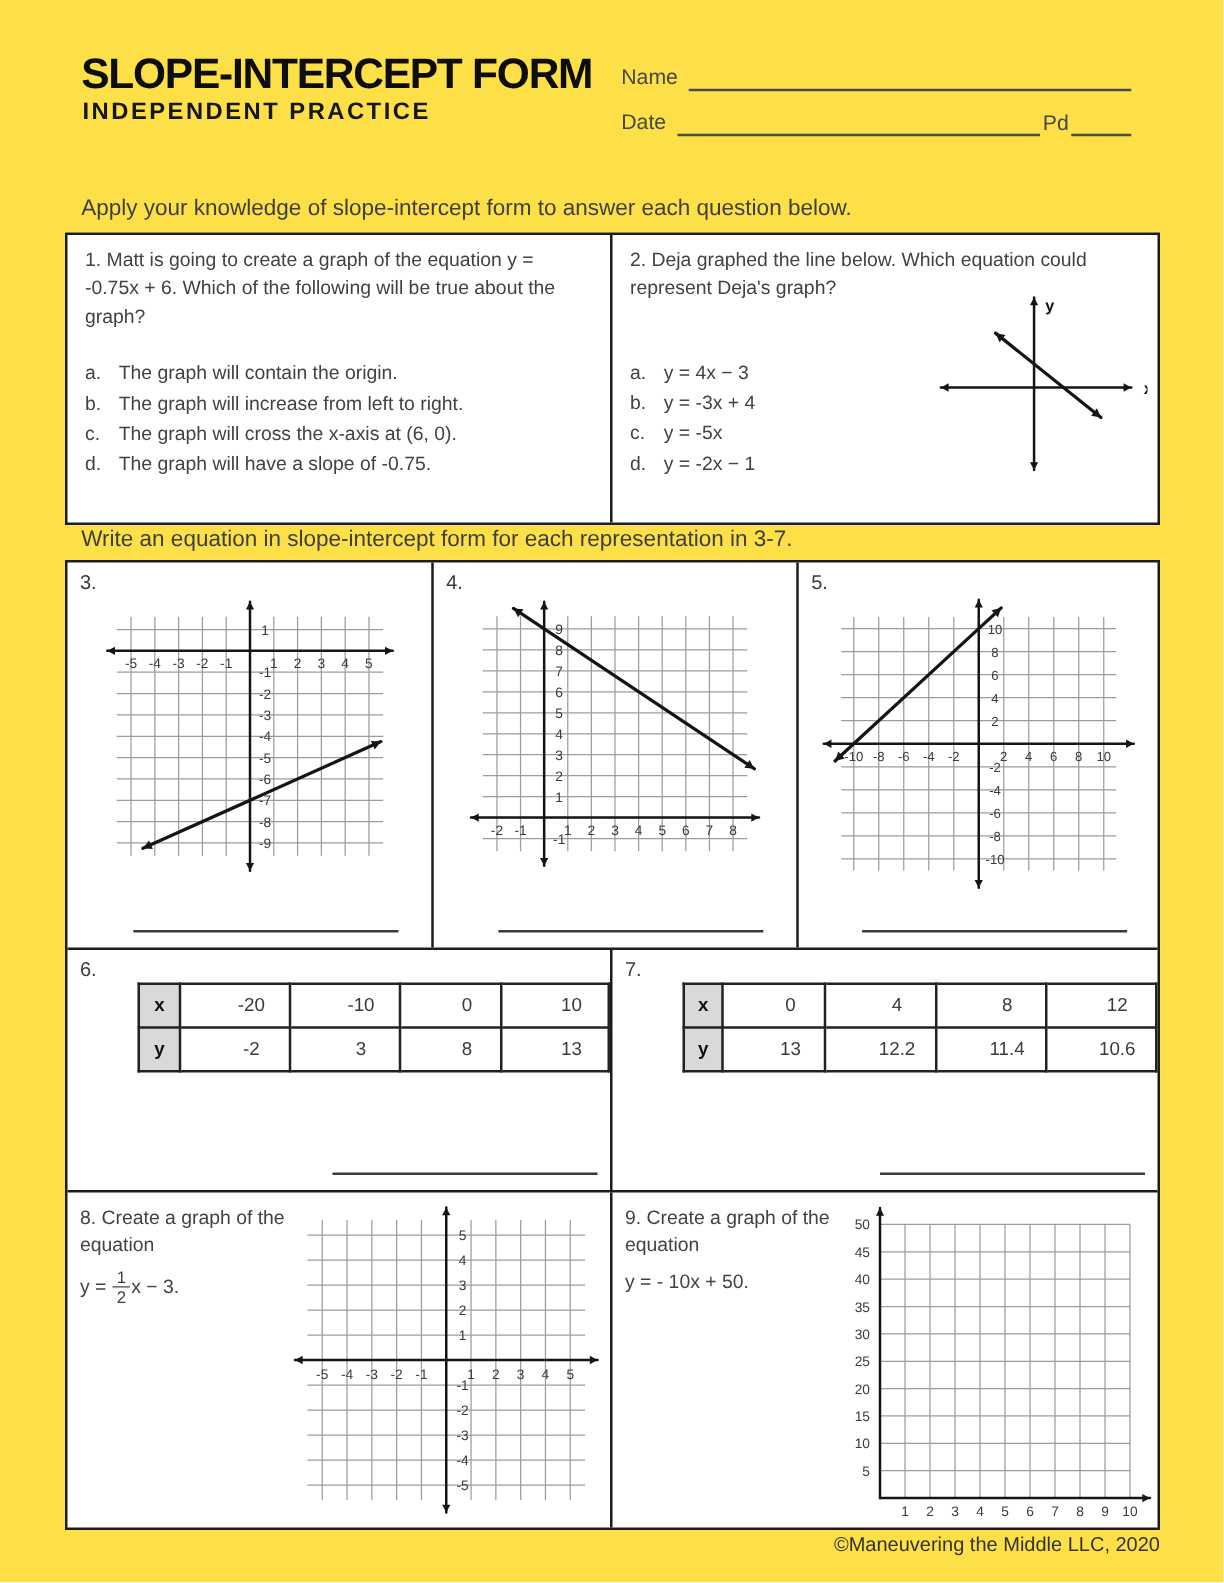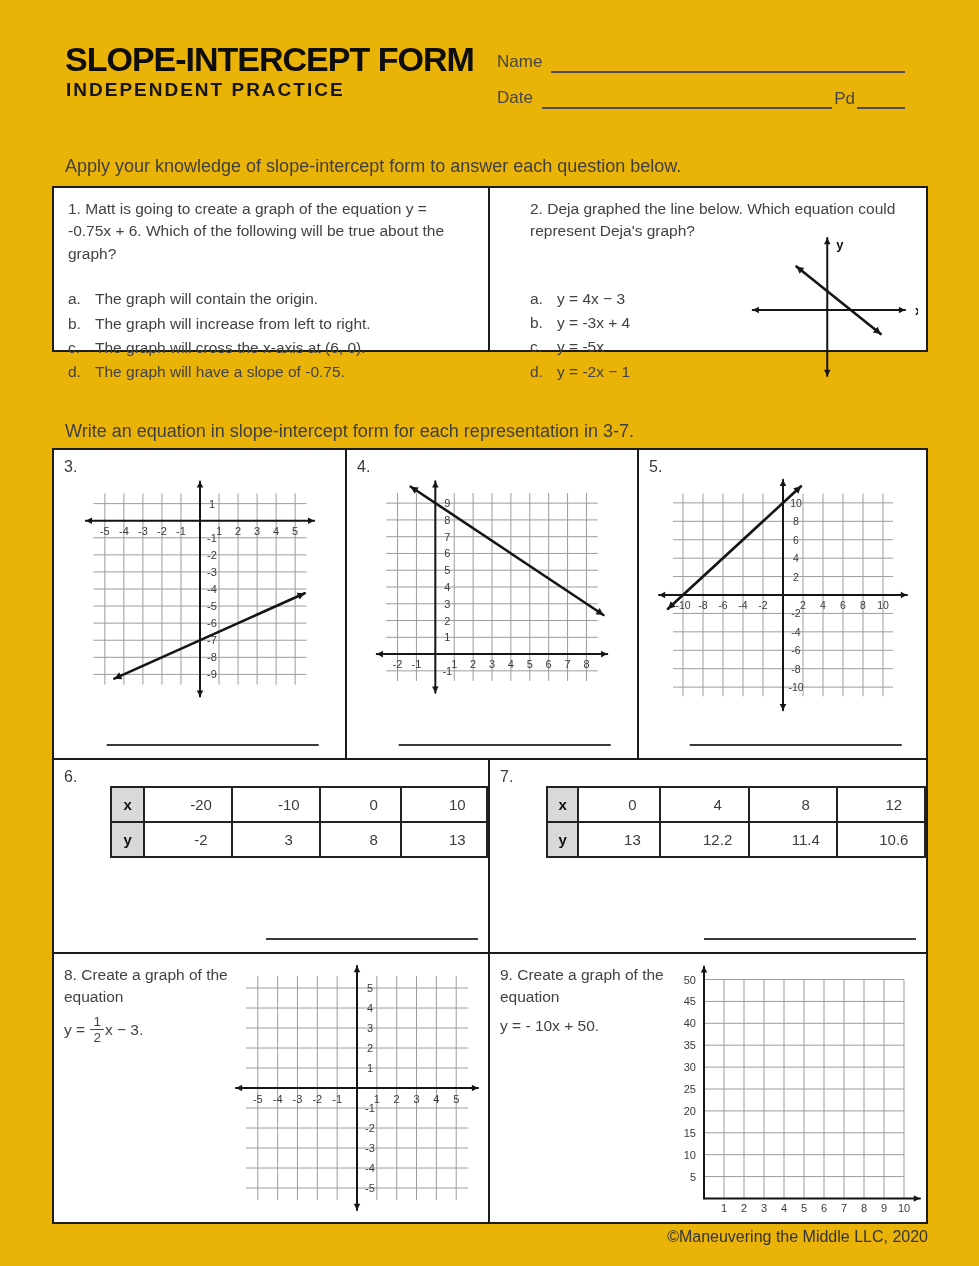--- a/index.html
+++ b/index.html
@@ -1,39 +1,39 @@
 <!DOCTYPE html>
 <html><head>
 <meta charset="utf-8">
 <style>
   html,body{margin:0;padding:0;background:#ffffff;}
   body{font-family:"Liberation Sans", sans-serif;color:#3d3d3d;}
-  .page{position:relative;width:979px;height:1266px;background:#eab308;overflow:hidden;}
+  .page{position:relative;width:979px;height:1266px;background:#fde047;overflow:hidden;}
 
   
   .title-block{position:absolute;top:42px;left:65px;}
   .title-block h1{margin:0;font-size:34px;font-weight:800;letter-spacing:-1px;color:#0d0d0d;line-height:1.0;}
   .title-block h2{margin:4px 0 0 1px;font-size:19px;font-weight:700;letter-spacing:2px;color:#161616;line-height:1.0;}
   .fields{position:absolute;top:50px;left:497px;width:408px;font-size:17px;color:#474747;}
   .field-row{display:flex;align-items:center;height:24px;margin-bottom:12px;}
   .field-label{margin-right:9px;white-space:nowrap;}
   .field-label.pd{margin:2px 2px 0 2px;}
   .blank-line{flex:1;border-bottom:2px solid #4c4c4c;height:20px;}
   .blank-line.short{flex:0 0 48px;}
 
   
   .instr{position:absolute;margin:0;font-size:18px;color:#3f3f3f;}
   .instr1{top:156px;left:65px;}
   .instr2{top:421px;left:65px;}
 
   
-  .box1{position:absolute;top:186px;left:52px;width:876px;height:166px;border:2px solid #1c1c1c;display:flex;box-sizing:border-box;background:#fff;}
+  .box1{position:absolute;top:186px;left:52px;width:876px;height:234px;border:2px solid #1c1c1c;display:flex;box-sizing:border-box;background:#fff;}
   .box1 .qcol{box-sizing:border-box;padding:10px 14px;font-size:15.5px;line-height:1.45;color:#424242;}
   .box1 .qcol.q1{width:436px;border-right:2px solid #1c1c1c;}
-  .box1 .qcol.q2{flex:1;position:relative;margin-left:26px;}
+  .box1 .qcol.q2{flex:1;position:relative;}
   .prompt{margin:0;}
   .choices{margin-top:22px;}
   .q2 .choices{margin-top:44px;width:220px;}
   .choice{display:flex;margin:1px 0;line-height:1.5;}
   .choice .letter{flex:0 0 27px;}
   .minigraph{position:absolute;top:44px;right:8px;}
 
   
   .wtable{position:absolute;top:448px;left:52px;width:876px;height:776px;border:2px solid #1c1c1c;box-sizing:border-box;display:flex;flex-direction:column;background:#fff;}
   .wrow{display:flex;box-sizing:border-box;}

